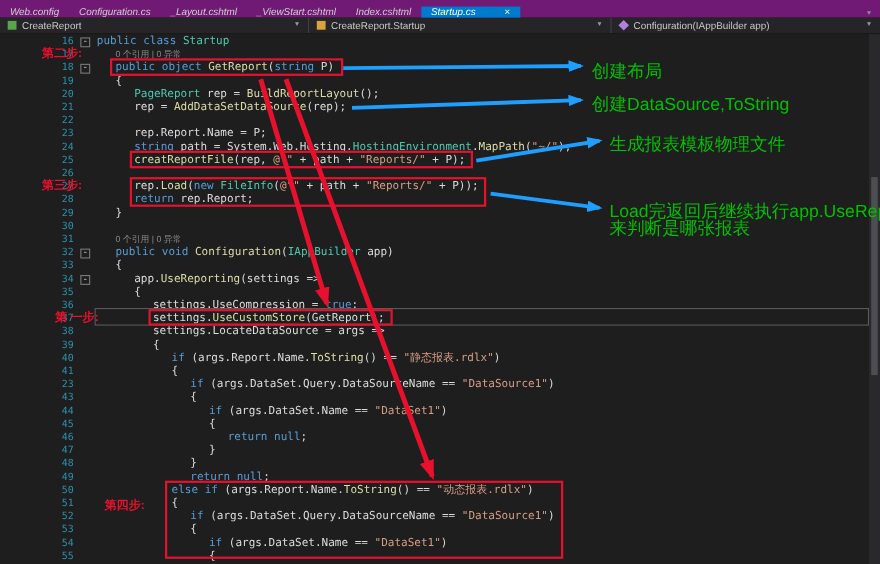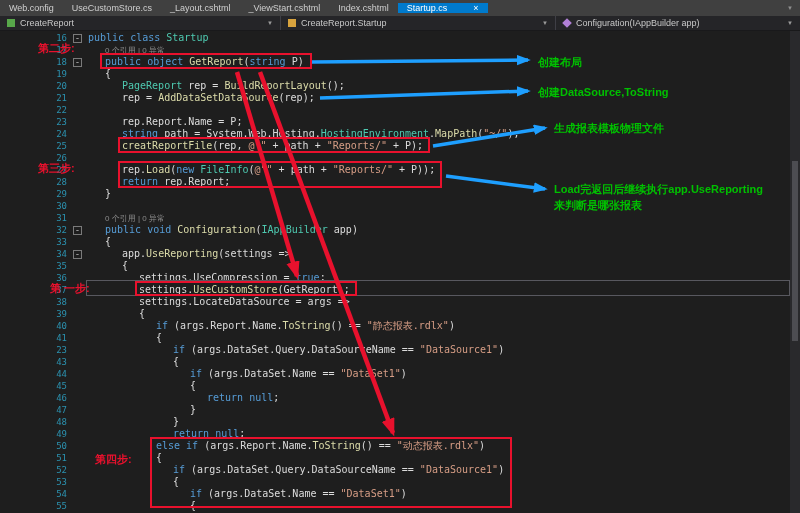--- a/index.html
+++ b/index.html
@@ -2,22 +2,22 @@
 <html><head>
 <meta charset="utf-8">
 <style>
   html,body { margin:0; padding:0; background:#111; }
   #app {
     position:relative; width:800px; height:513px; overflow:hidden;
     background:#1e1e1e; font-family:"Liberation Sans", sans-serif;
     -webkit-font-smoothing:antialiased;
   }
   
-  .tabbar { height:16px; background:#404040; display:flex; align-items:center;
-            font-size:9px; color:#cfcfcf; }
+  .tabbar { height:16px; background:#701a75; display:flex; align-items:flex-end;
+            font-size:9px; color:#cfcfcf;font-style:italic; }
   .tab { display:flex; align-items:center; padding:0 9px; cursor:default; white-space:nowrap; }
   .tab.active { background:#007acc; color:#ffffff;gap:20px; }
   .tab .close { margin-left:6px; font-size:9px; line-height:9px; color:#ffffff; }
   .overflow { margin-left:auto; display:flex; align-items:center; padding:0 7px;
               color:#8f8f8f; font-size:6px; }
   
   .navbar { height:14px; background:#252528; display:flex; align-items:stretch;
             font-size:9px; color:#c8c8c8; border-bottom:1px solid #19191b; }
   .navcell { display:flex; align-items:center; padding:0 4px; border-right:1px solid #3f3f46; }
   #nav-project { width:272px; } #nav-type { width:266px; } #nav-member { flex:1; border-right:none; }
@@ -55,38 +55,38 @@
   #box-getreport   { left:100px; top:53px;  width:212px; height:16px; }
   #box-createfile  { left:118px; top:137px; width:312px; height:16px; }
   #box-load        { left:118px; top:161px; width:324px; height:27px; }
   #box-customstore { left:135px; top:281px; width:222px; height:15px; }
   #box-elseif      { left:150px; top:437px; width:362px; height:71px; }
   .step { position:absolute; color:#e8112d; font-weight:bold; font-size:11px; white-space:nowrap; }
   #step-2 { left:38px; top:41px; }
   #step-3 { left:38px; top:161px; }
   #step-1 { left:50px; top:281px; }
   #step-4 { left:95px; top:452px; }
-  .note { position:absolute; color:#00c000; font-weight:bold; font-size:11px; white-space:nowrap; }
+  .note { position:absolute; color:#00c000; font-weight:normal; font-size:16px; white-space:nowrap; }
   #note-1 { left:538px; top:55px; }
   #note-2 { left:538px; top:85px; }
   #note-3 { left:554px; top:121px; }
   #note-4a { left:554px; top:182px; }
   #note-4b { left:554px; top:198px; }
 </style>
 </head>
 <body>
 
 <div id="app">
 
   <div class="tabbar">
     <div class="tab">
       <span>Web.config</span>
     </div>
     <div class="tab">
-      <span>UseCustomStore.cs</span>
+      <span>Configuration.cs</span>
     </div>
     <div class="tab">
       <span>_Layout.cshtml</span>
     </div>
     <div class="tab">
       <span>_ViewStart.cshtml</span>
     </div>
     <div class="tab">
       <span>Index.cshtml</span>
     </div>

